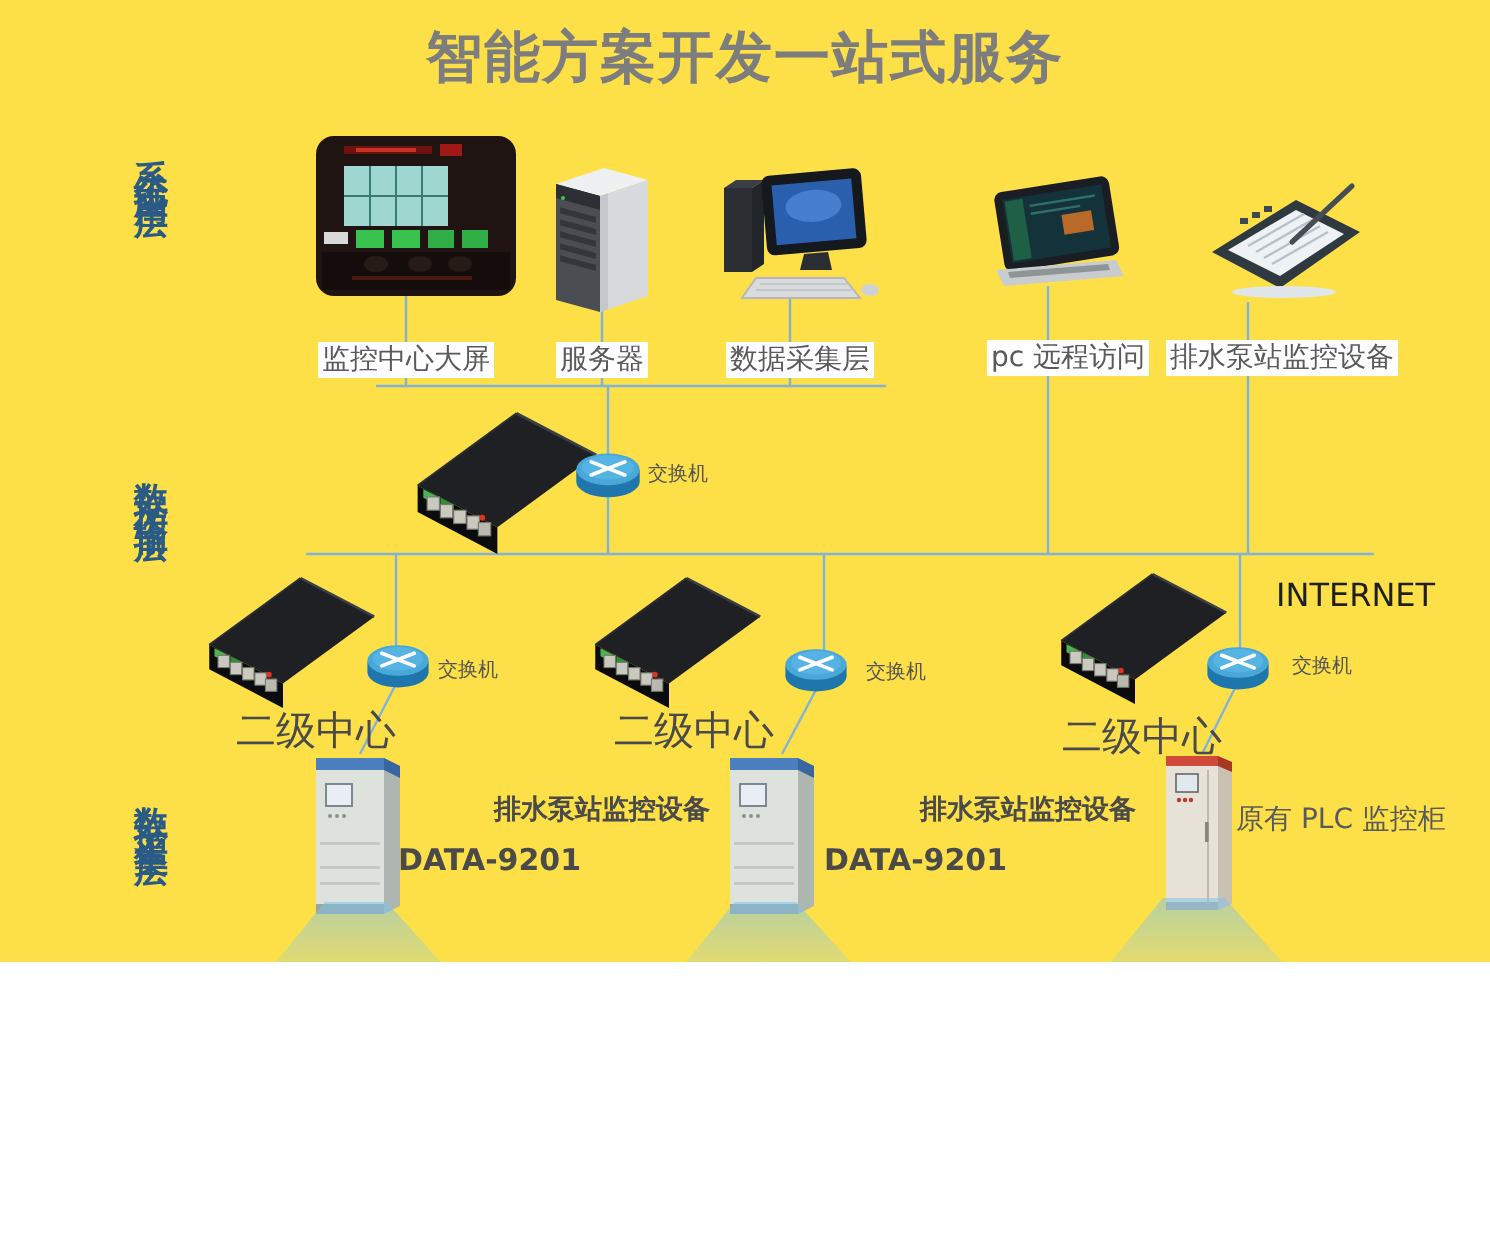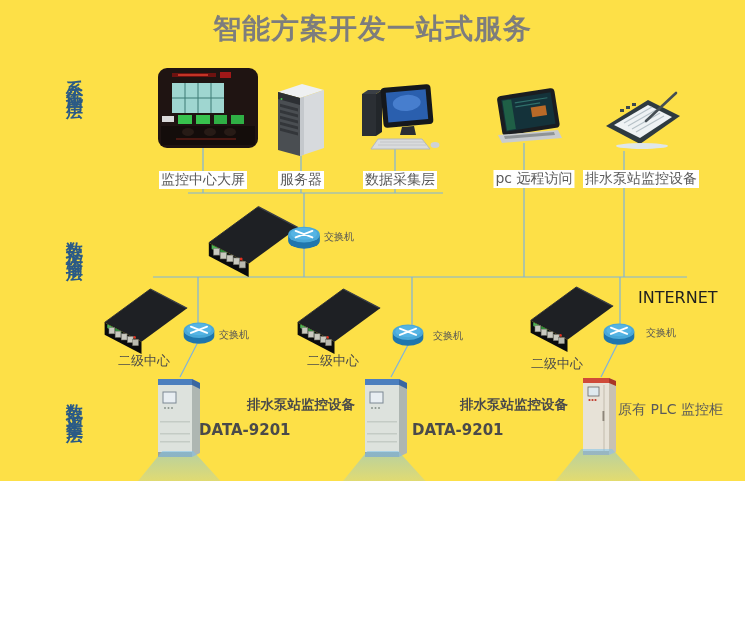--- a/index.html
+++ b/index.html
@@ -16,21 +16,21 @@
     writing-mode:vertical-rl;text-orientation:upright;
     font-size:17px;font-weight:bold;color:#2a5a86;letter-spacing:6px;
     left:64px;
   }
   .dev-label{
     font-size:14px;color:#5a5a5a;white-space:nowrap;background:#ffffff;
     transform:translateX(-50%);padding:0 2px;margin-top:12px;
   }
   .plain-label{font-size:10px;color:#555;white-space:nowrap;}
   .net-label{font-size:13.5px;color:#5a5a5a;white-space:nowrap;}
-  .center-label{font-size:13px;color:#4a4a4a;white-space:nowrap;}
+  .center-label{font-size:20px;color:#4a4a4a;white-space:nowrap;}
   .internet-label{font-size:16px;color:#1f1f1f;white-space:nowrap;}
   .cab-title{font-size:13.5px;font-weight:bold;color:#4a4a4a;white-space:nowrap;margin-left:48px;}
   .cab-model{font-size:15px;font-weight:bold;color:#4a4a4a;white-space:nowrap;text-align:right;}
   .plc-title{font-size:14px;color:#5a5a5a;white-space:nowrap;}
   .vtext{
     writing-mode:vertical-rl;text-orientation:upright;
     font-size:15px;color:#6e6e6e;letter-spacing:3.5px;line-height:16px;
   }
   .beam{
     width:110px;height:46px;

